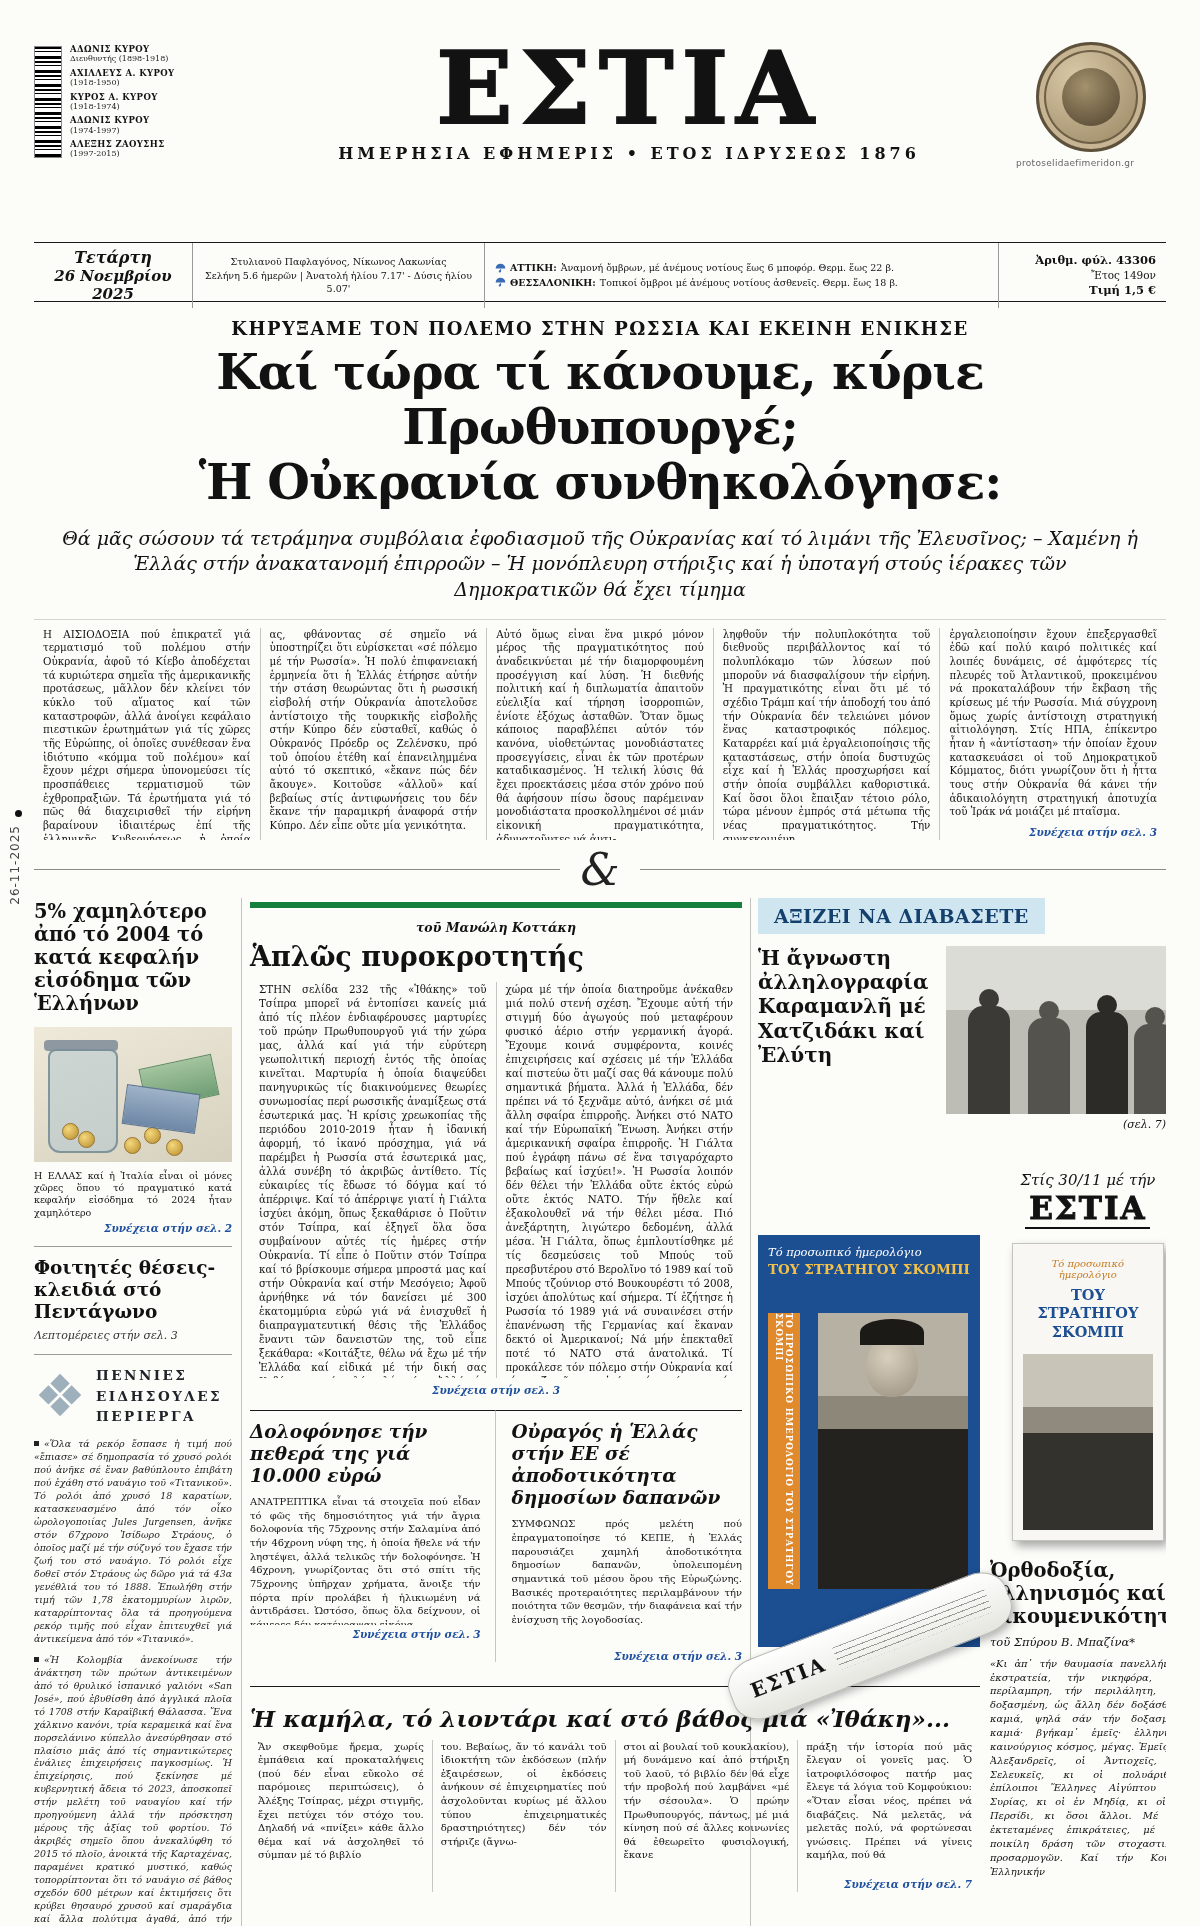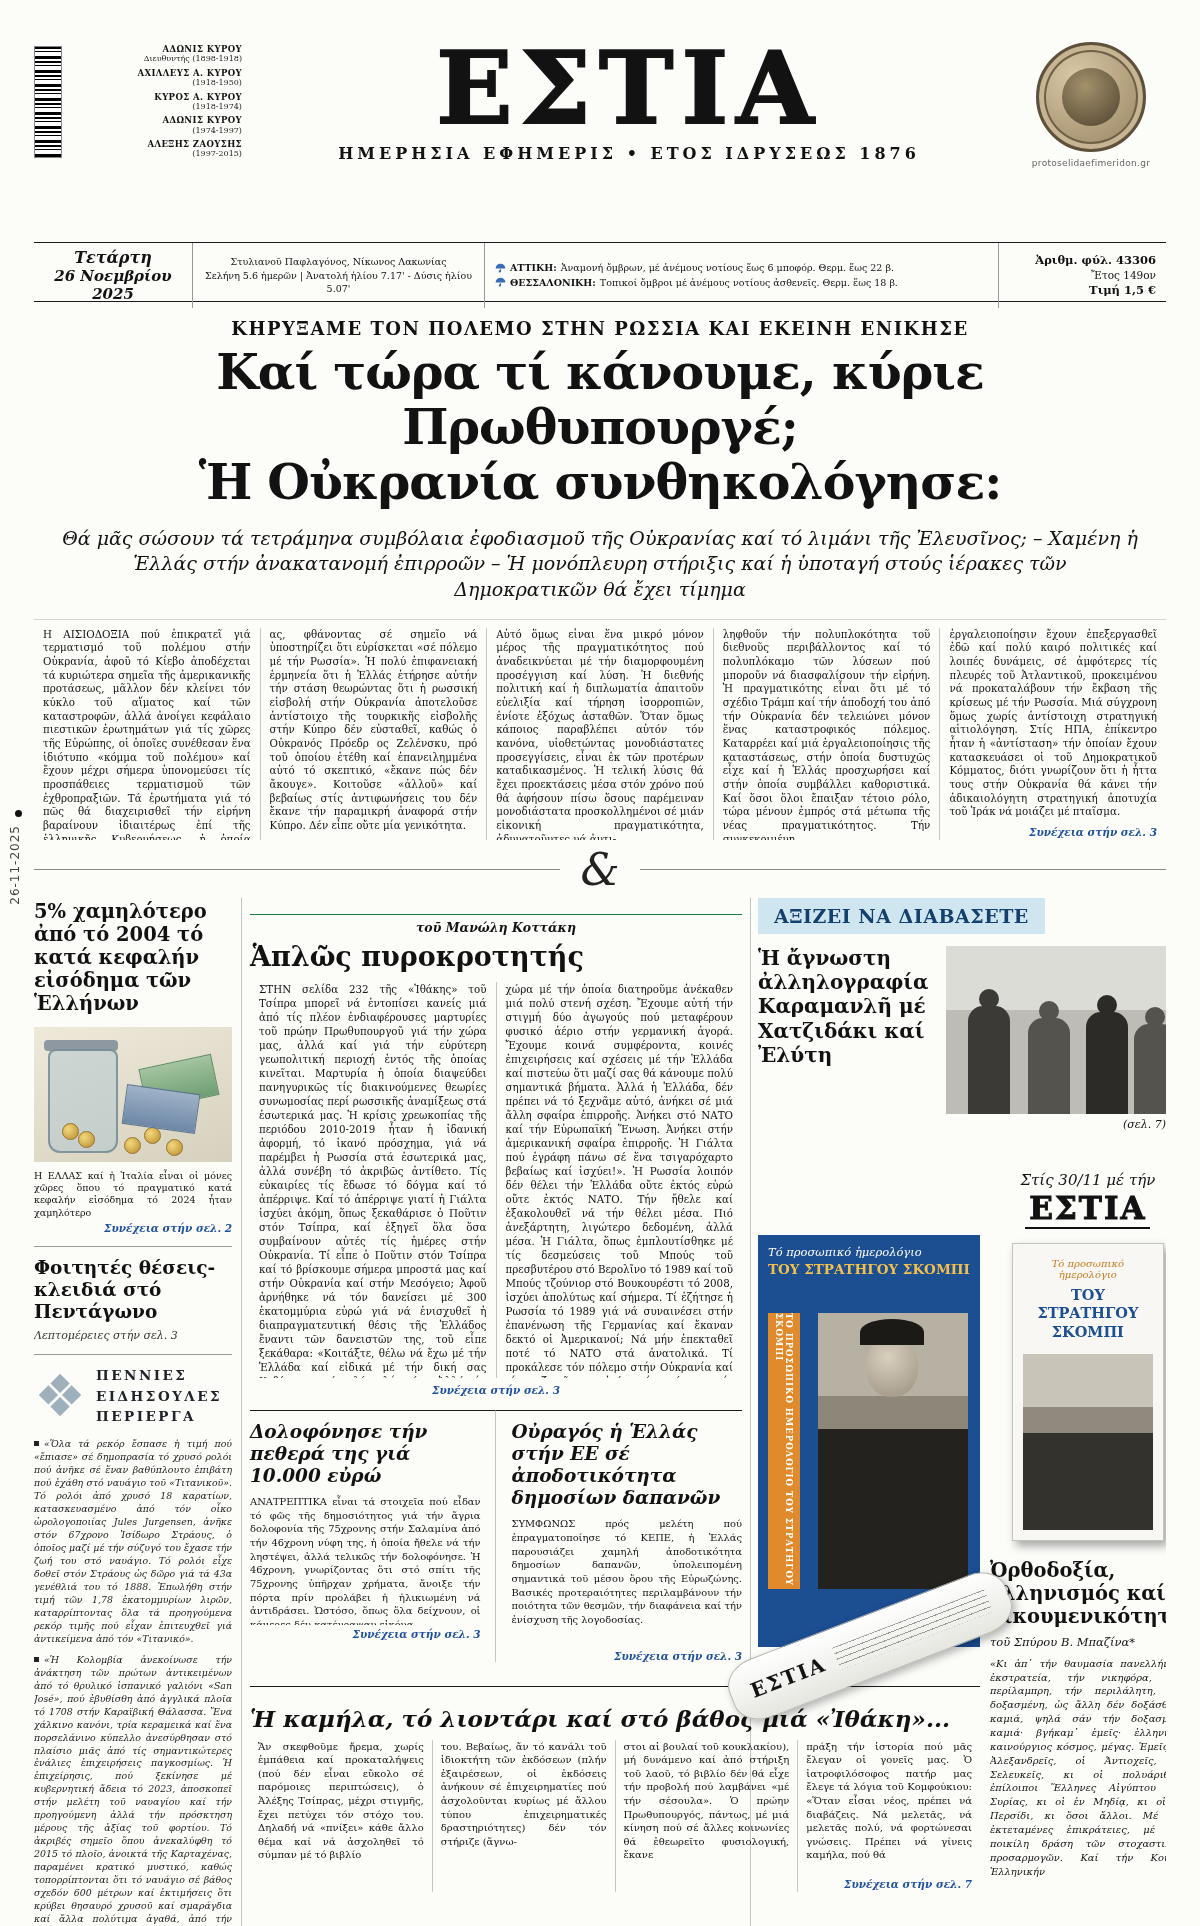--- a/index.html
+++ b/index.html
@@ -12,29 +12,29 @@
   .rail{position:absolute;left:8px;top:810px;width:20px;text-align:center;}
   .rail-dot{width:7px;height:7px;background:#111;border-radius:50%;margin:0 auto 8px;}
   .rail-date{writing-mode:vertical-rl;transform:rotate(180deg);font-size:12px;color:#444;
              font-family:"DejaVu Sans",sans-serif;letter-spacing:1px;}
 
   
   .masthead{display:grid;grid-template-columns:36px 172px 1fr 150px;align-items:start;
             padding-top:42px;height:198px;}
   .barcode{width:26px;height:110px;margin-top:4px;border:1px solid #888;
            background:repeating-linear-gradient(to bottom,#000 0 2px,#fff 2px 4px,#000 4px 5px,#fff 5px 9px,#000 9px 12px,#fff 12px 14px);}
-  .founders{font-size:8.5px;text-align:right;line-height:1.2;margin-top:2px;}
+  .founders{font-size:8.5px;text-align:left;line-height:1.2;margin-top:2px;}
   .founder{margin-bottom:4px;}
   .f-name{font-weight:bold;letter-spacing:.4px;}
   .f-years{font-size:8px;color:#222;}
   .logo-wrap{text-align:center;}
   .logo-title{margin:0;font-size:100px;line-height:.92;font-weight:bold;letter-spacing:8px;
               -webkit-text-stroke:2px #141414;}
   .logo-sub{font-size:16px;font-weight:bold;letter-spacing:4px;margin-top:10px;}
-  .seal-col{text-align:center;}
+  .seal-col{text-align:left;}
   .seal{width:104px;height:104px;margin:0 auto;border-radius:50%;
         background:radial-gradient(circle at 35% 30%,#d9c8a6,#937f5c);
         border:3px solid #5d513c;box-shadow:inset 0 0 0 5px #c6b493,inset 0 0 0 7px #6e5f45;
         display:flex;align-items:center;justify-content:center;}
   .seal-core{width:58px;height:58px;border-radius:50%;
              background:radial-gradient(circle at 40% 32%,#a4916c,#4e422e);}
   .website{font-size:9px;color:#666;margin-top:6px;letter-spacing:.3px;
            font-family:"DejaVu Sans",sans-serif;}
 
   
@@ -92,21 +92,21 @@
   .pentagon-title{font-size:18.5px;font-weight:bold;line-height:1.2;margin:0 0 6px;}
   .details-link{font-style:italic;font-size:11px;color:#333;}
   .pennies-head{display:flex;align-items:center;gap:10px;margin:6px 0 12px;}
   .pennies-orn{font-family:"DejaVu Sans",sans-serif;font-size:58px;line-height:1;color:#9fb0bd;}
   .pennies-words{font-size:13.5px;letter-spacing:2.5px;line-height:1.5;font-weight:bold;color:#20242a;}
   .pennies-body{font-size:9.4px;font-style:italic;line-height:1.38;text-align:justify;color:#1c1c1c;}
   .pennies-body p{margin:0 0 8px;}
   .pennies-body p::before{content:"";display:inline-block;width:5px;height:5px;background:#222;margin:0 5px 1px 0;}
 
   
-  .col-center{position:absolute;left:216px;top:16px;width:492px;border-top:1px solid #15803d;padding-top:5px;box-sizing:border-box;}
+  .col-center{position:absolute;left:216px;top:4px;width:492px;border-top:6px solid #15803d;padding-top:12px;box-sizing:border-box;}
   .kott-byline{text-align:center;font-style:italic;font-size:12.5px;font-weight:bold;}
   .kott-title{font-size:27px;font-weight:bold;margin:6px 0 10px;}
   .kott-cols{display:flex;height:396px;}
   .kott-col{flex:1;padding:0 9px;font-size:10.3px;line-height:1.36;text-align:justify;overflow:hidden;}
   .kott-col + .kott-col{border-left:1px solid #c6c6c2;}
   .kott-cont{text-align:center;margin-top:6px;}
   .mid-articles{display:flex;margin-top:14px;}
   .mid-art{flex:1;border-top:1.5px solid #1a1a1a;padding:10px 14px 0 0;}
   .mid-art + .mid-art{border-left:1px solid #c6c6c2;padding-left:16px;padding-right:0;}
   .mid-title{font-size:18.5px;font-weight:bold;font-style:italic;line-height:1.2;margin:0 0 8px;min-height:66px;}

